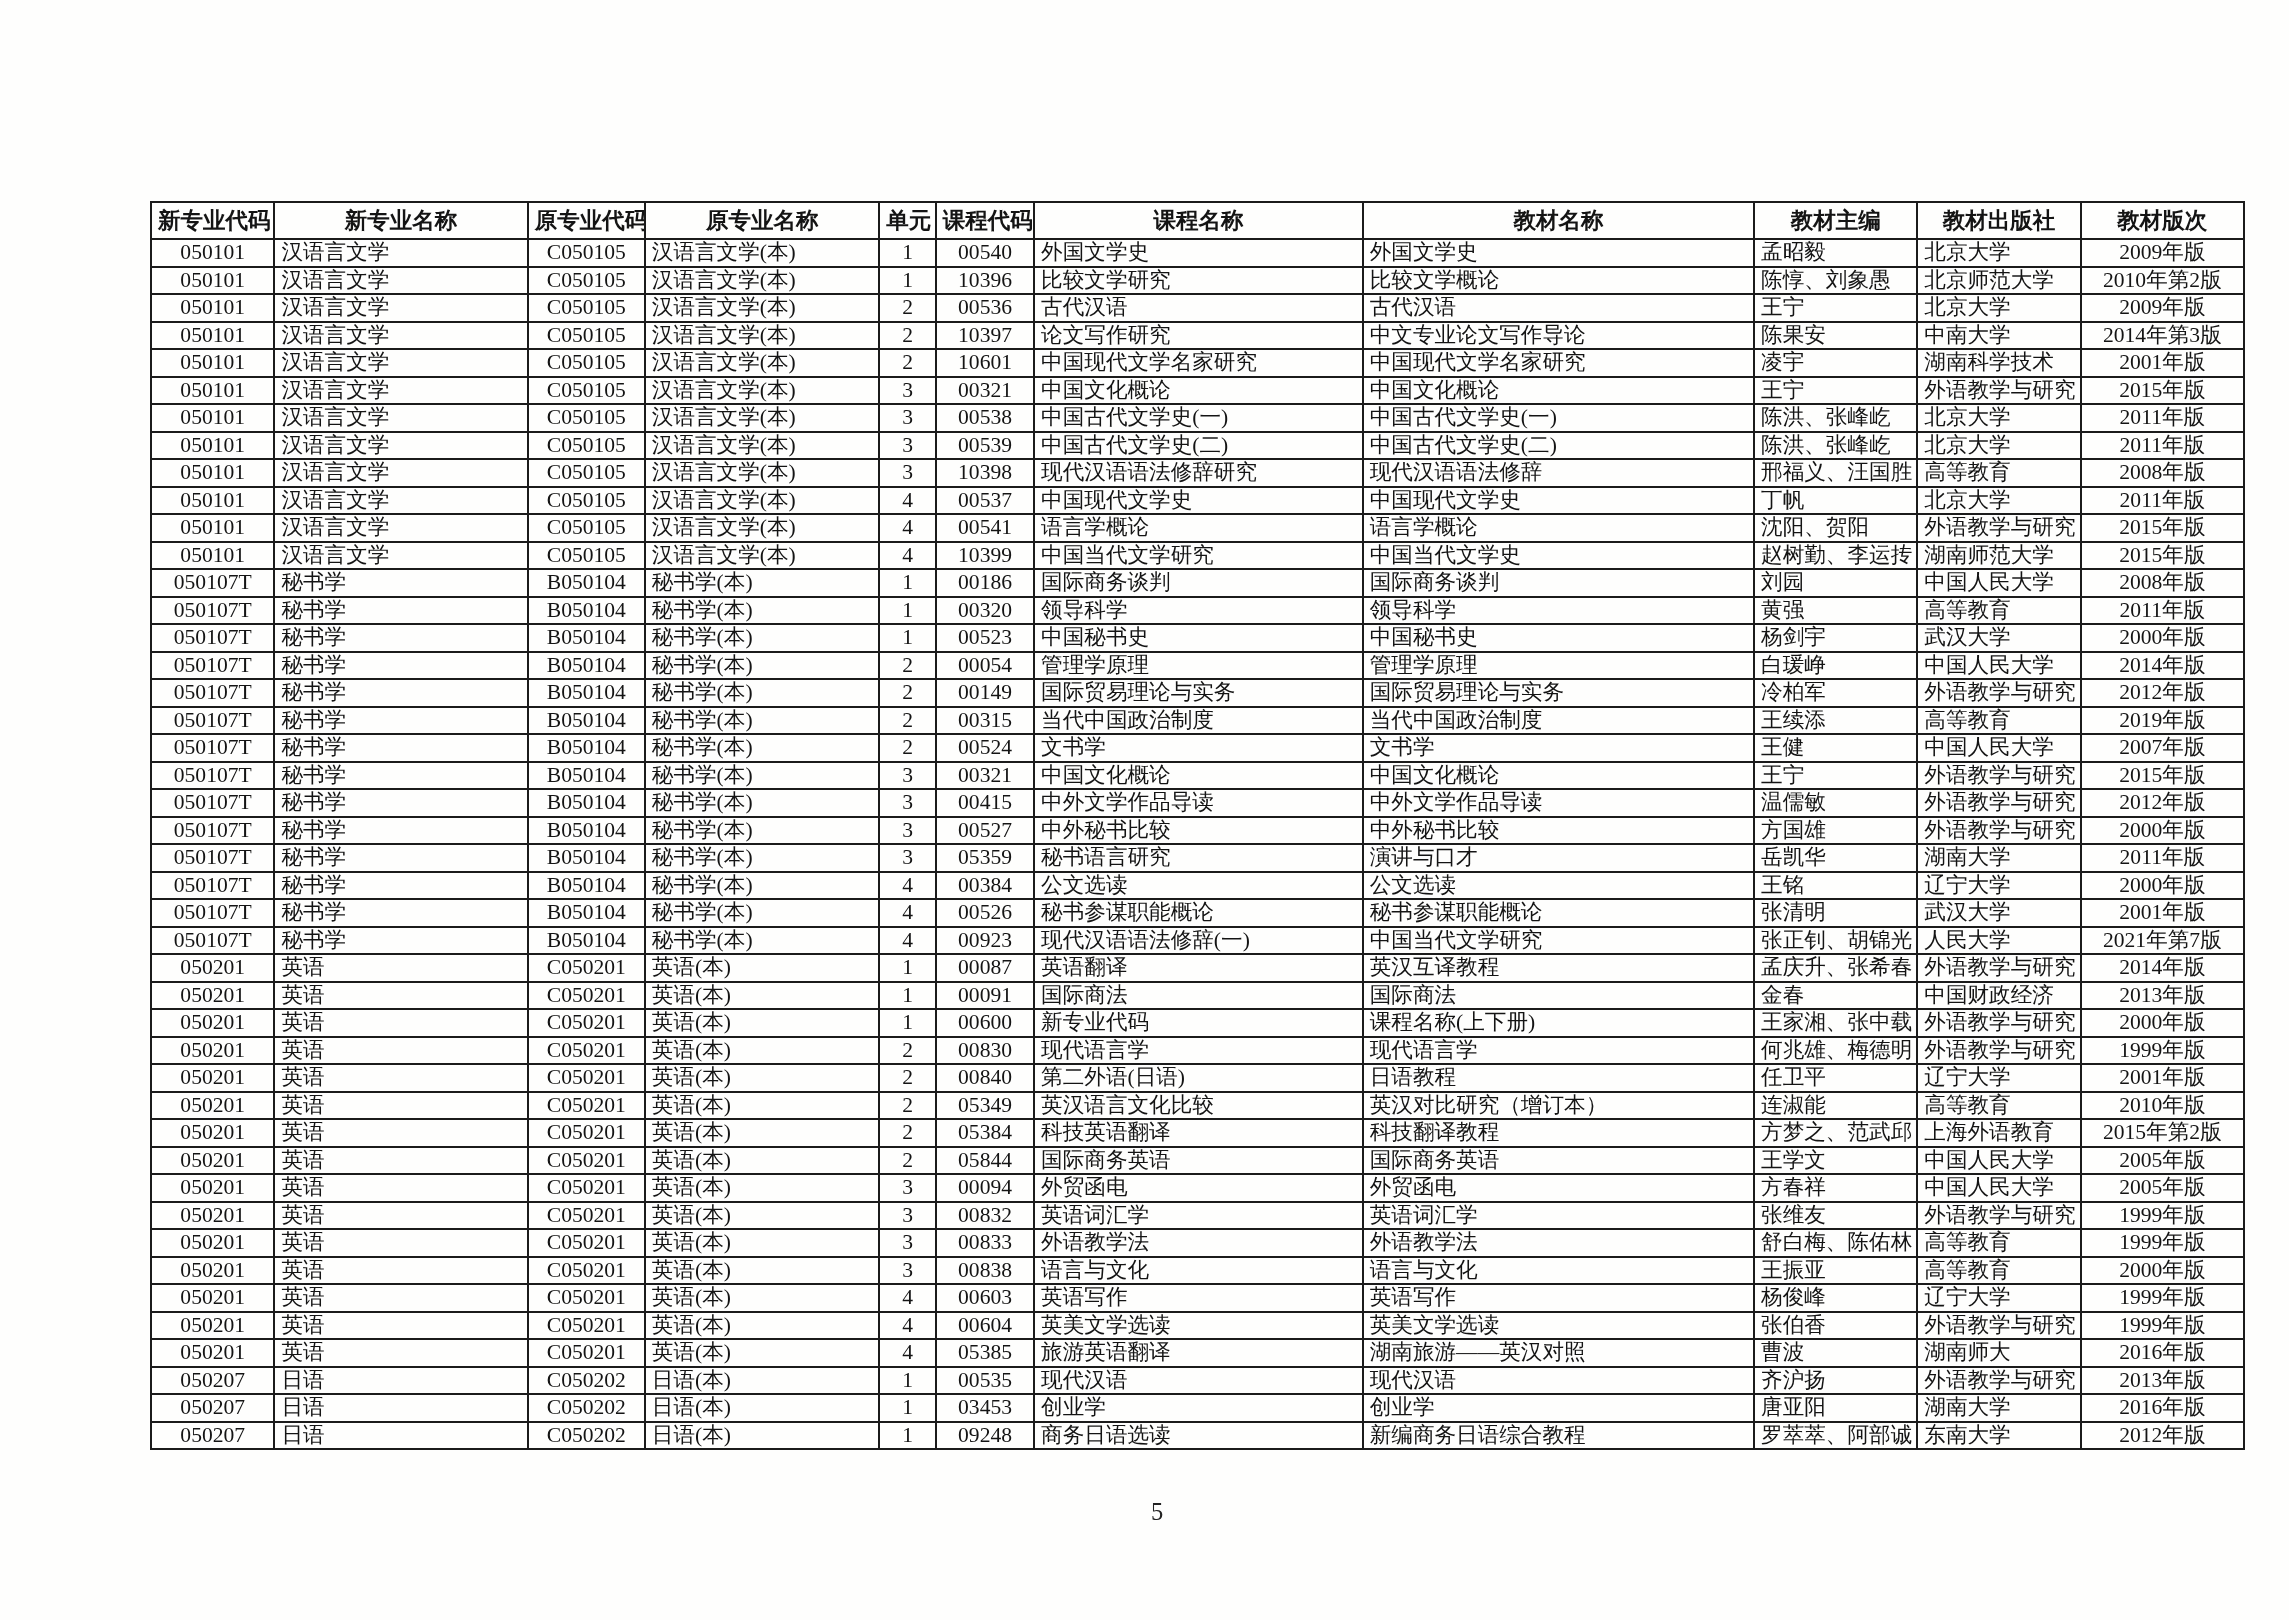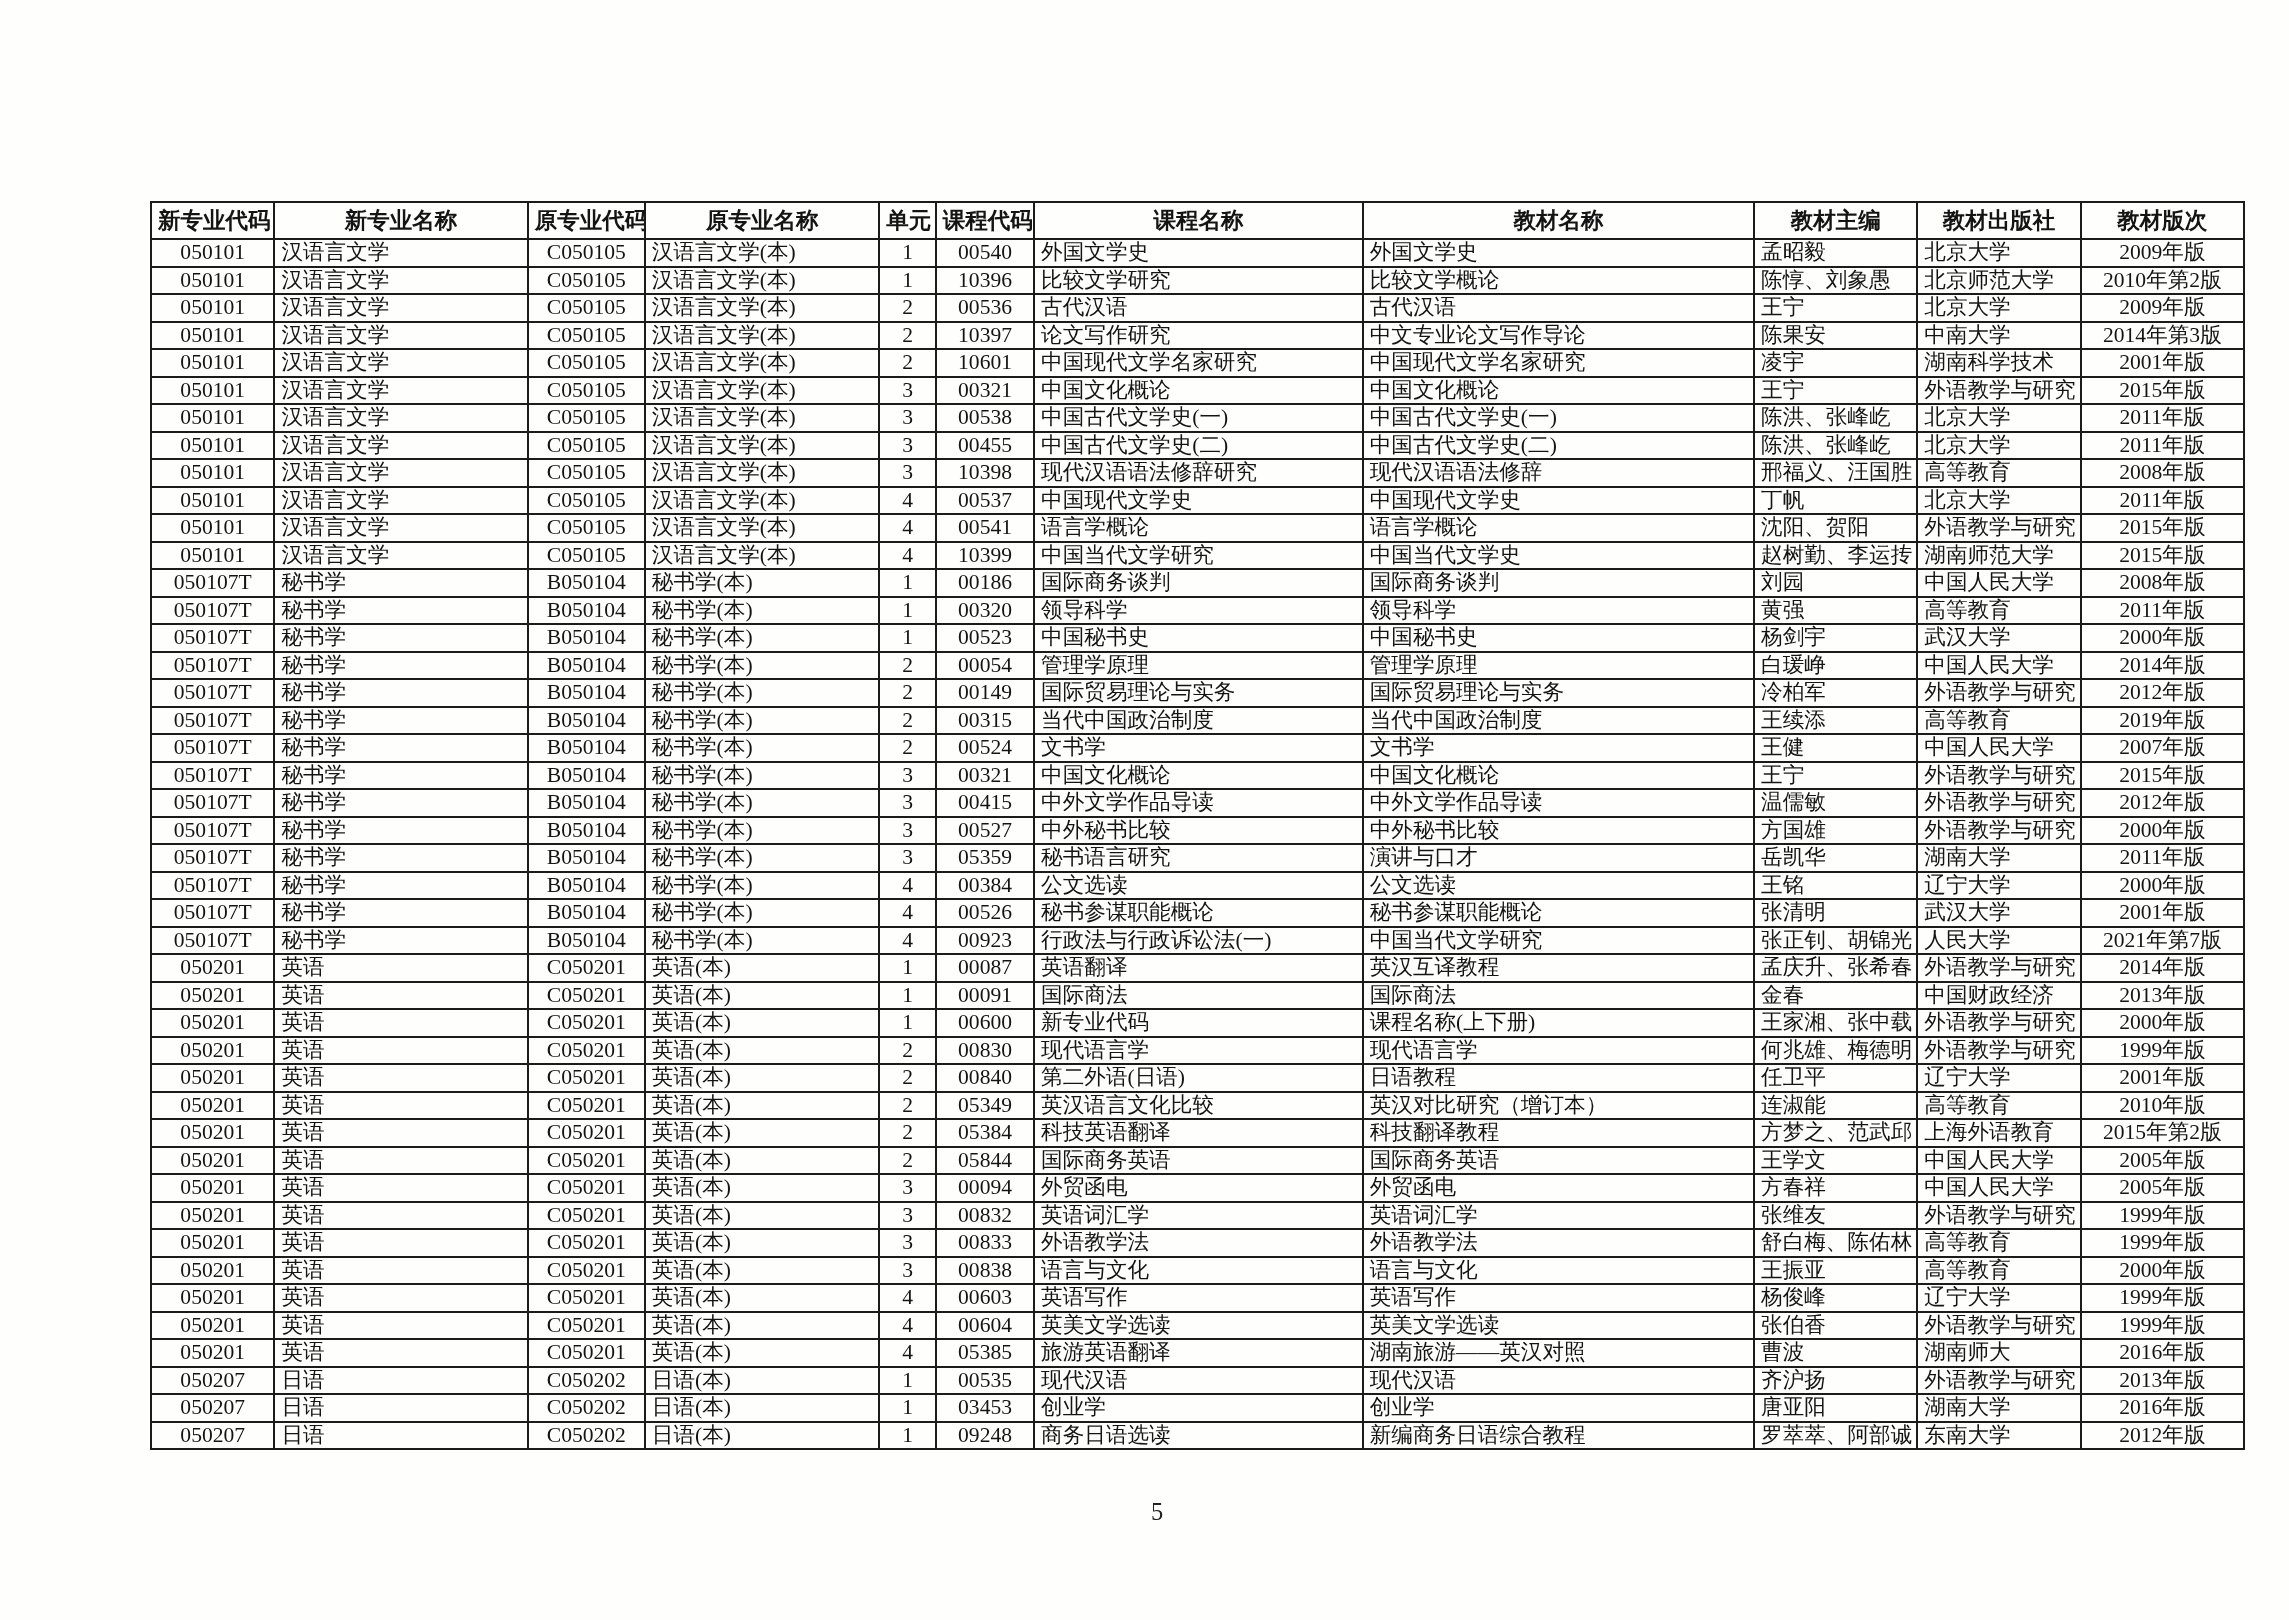--- a/index.html
+++ b/index.html
@@ -175,21 +175,21 @@
           <td class="al-l">陈洪、张峰屹</td>
           <td class="al-l">北京大学</td>
           <td class="al-c">2011年版</td>
         </tr>
         <tr>
           <td class="al-c">050101</td>
           <td class="al-l">汉语言文学</td>
           <td class="al-c">C050105</td>
           <td class="al-l">汉语言文学(本)</td>
           <td class="al-c">3</td>
-          <td class="al-c">00455</td>
+          <td class="al-c">00539</td>
           <td class="al-l">中国古代文学史(二)</td>
           <td class="al-l">中国古代文学史(二)</td>
           <td class="al-l">陈洪、张峰屹</td>
           <td class="al-l">北京大学</td>
           <td class="al-c">2011年版</td>
         </tr>
         <tr>
           <td class="al-c">050101</td>
           <td class="al-l">汉语言文学</td>
           <td class="al-c">C050105</td>
@@ -410,21 +410,21 @@
           <td class="al-l">武汉大学</td>
           <td class="al-c">2001年版</td>
         </tr>
         <tr>
           <td class="al-c">050107T</td>
           <td class="al-l">秘书学</td>
           <td class="al-c">B050104</td>
           <td class="al-l">秘书学(本)</td>
           <td class="al-c">4</td>
           <td class="al-c">00923</td>
-          <td class="al-l">行政法与行政诉讼法(一)</td>
+          <td class="al-l">现代汉语语法修辞(一)</td>
           <td class="al-l">中国当代文学研究</td>
           <td class="al-l">张正钊、胡锦光</td>
           <td class="al-l">人民大学</td>
           <td class="al-c">2021年第7版</td>
         </tr>
         <tr>
           <td class="al-c">050201</td>
           <td class="al-l">英语</td>
           <td class="al-c">C050201</td>
           <td class="al-l">英语(本)</td>

